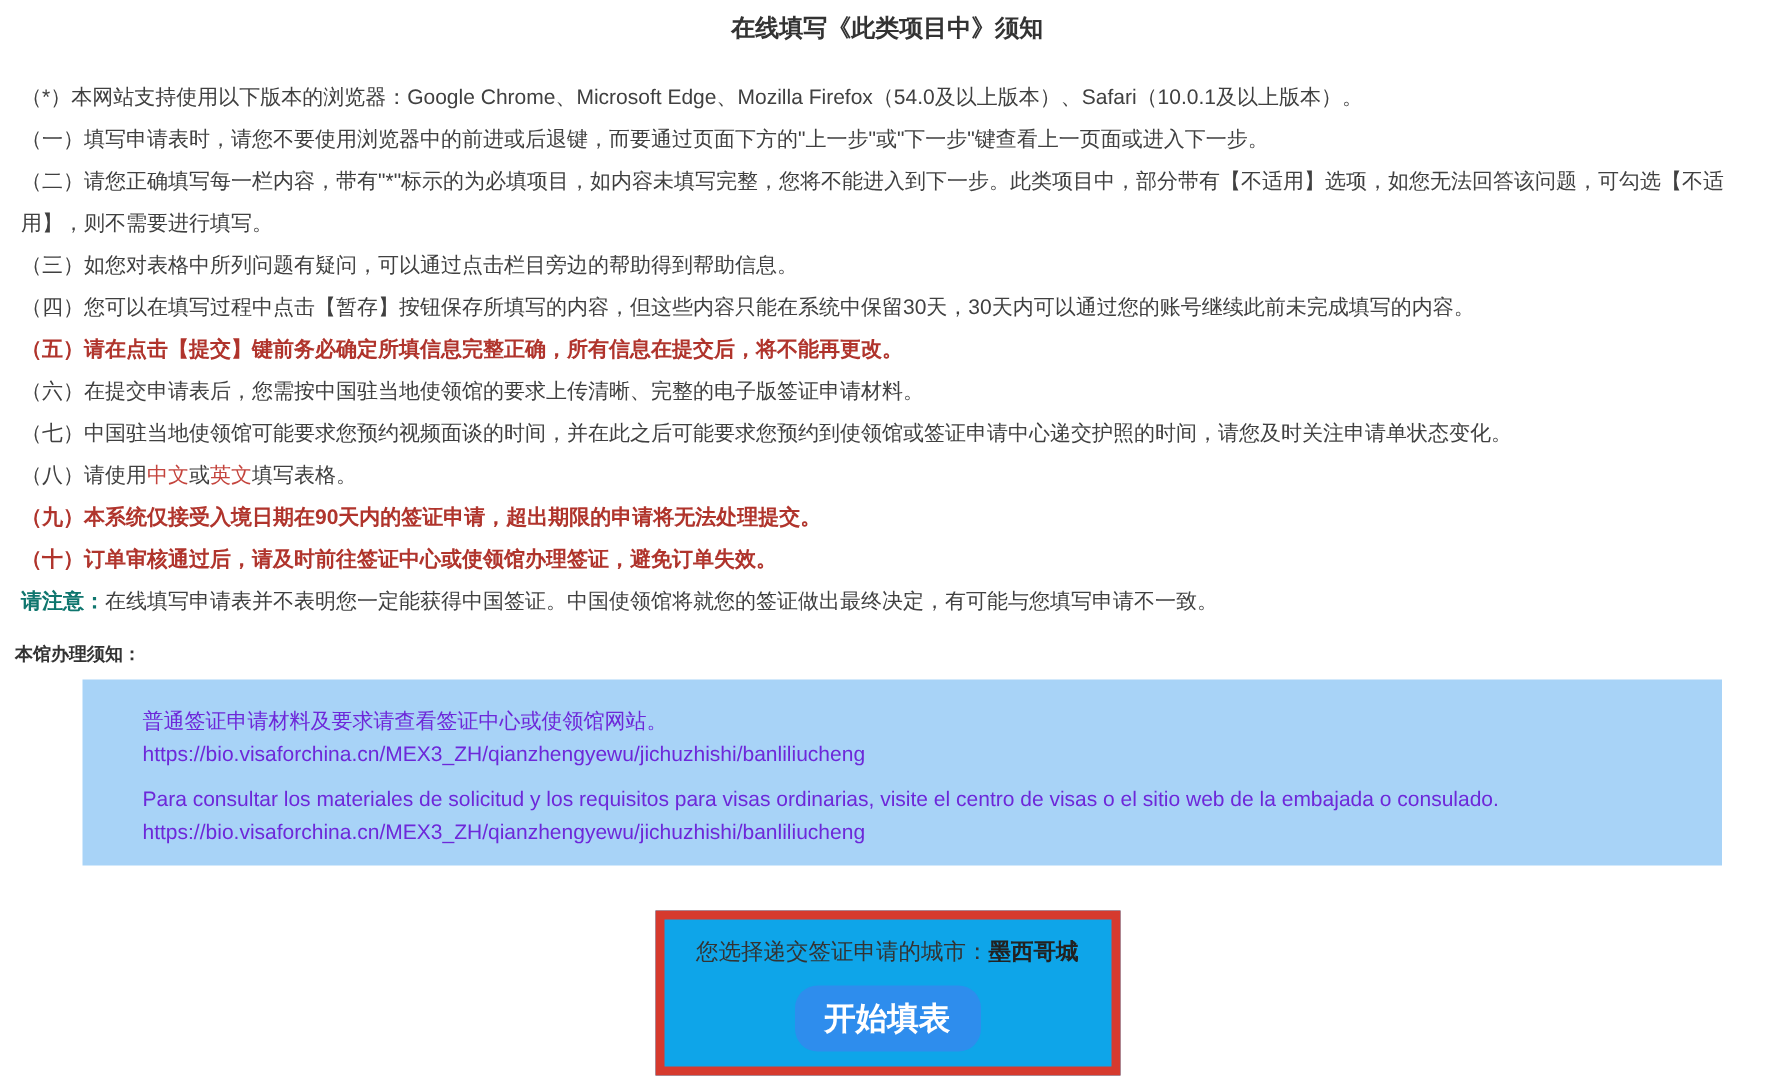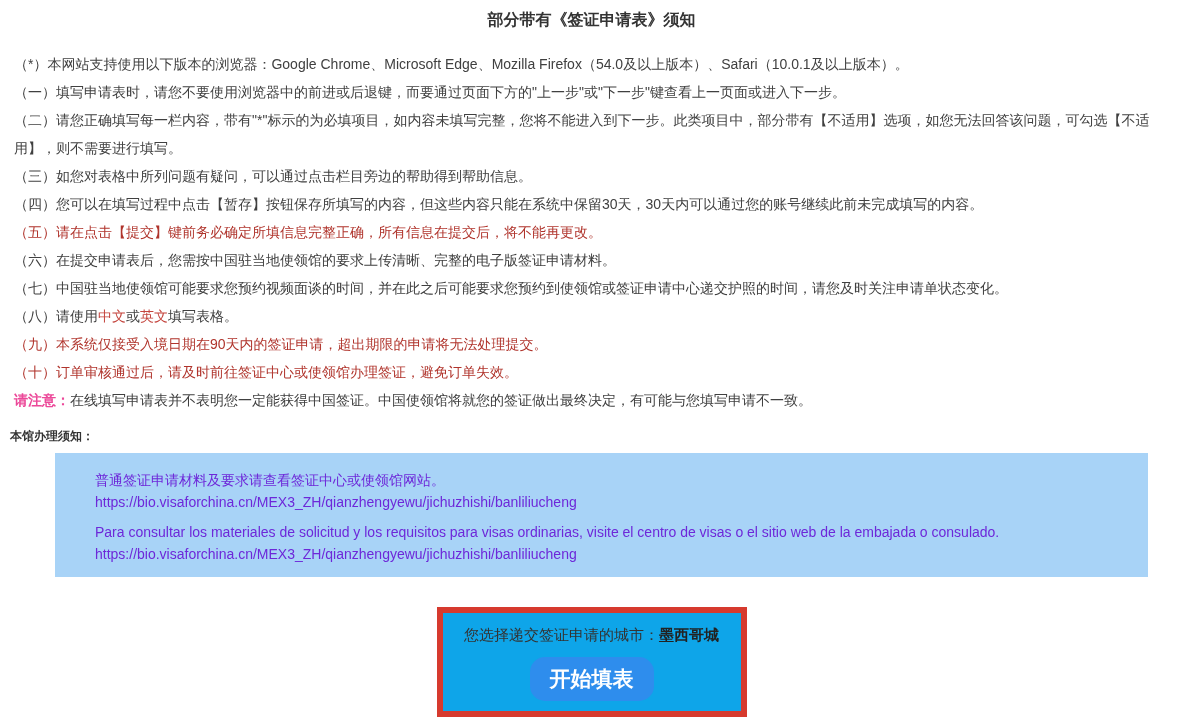--- a/index.html
+++ b/index.html
@@ -26,31 +26,31 @@
   }
 
   .notices {
     padding: 21px 18px 0 14px;
     font-size: 14px;
     line-height: 28px;
   }
   .notices p { margin: 0; }
   .red-bold {
     color: var(--red-bold, #b0342c);
-    font-weight: normal;
+    font-weight: bold;
   }
   .inline-red { color: var(--inline-red, #c4443d); }
 
   .note-line {
     margin: 0;
     padding-left: 10px;
     font-size: 14px;
     line-height: 28px;
   }
-  .note-line strong { color: #ec4899; }
+  .note-line strong { color: #0f766e; }
 
   .section-title {
     margin: 10px 0 0;
     padding-left: 10px;
     font-size: 12px;
     font-weight: bold;
     color: #333333;
     line-height: 24px;
   }
 
@@ -92,21 +92,21 @@
     border: none;
     border-radius: 15px;
     cursor: pointer;
   }
 </style>
 </head>
 <body>
 
 <div class="page">
 
-  <h1 class="title">部分带有《签证申请表》须知</h1>
+  <h1 class="title">在线填写《此类项目中》须知</h1>
 
   <div class="notices">
     <p>（*）本网站支持使用以下版本的浏览器：Google Chrome、Microsoft Edge、Mozilla Firefox（54.0及以上版本）、Safari（10.0.1及以上版本）。</p>
     <p>（一）填写申请表时，请您不要使用浏览器中的前进或后退键，而要通过页面下方的"上一步"或"下一步"键查看上一页面或进入下一步。</p>
     <p>（二）请您正确填写每一栏内容，带有"*"标示的为必填项目，如内容未填写完整，您将不能进入到下一步。此类项目中，部分带有【不适用】选项，如您无法回答该问题，可勾选【不适用】，则不需要进行填写。</p>
     <p>（三）如您对表格中所列问题有疑问，可以通过点击栏目旁边的帮助得到帮助信息。</p>
     <p>（四）您可以在填写过程中点击【暂存】按钮保存所填写的内容，但这些内容只能在系统中保留30天，30天内可以通过您的账号继续此前未完成填写的内容。</p>
     <p class="red-bold">（五）请在点击【提交】键前务必确定所填信息完整正确，所有信息在提交后，将不能再更改。</p>
     <p>（六）在提交申请表后，您需按中国驻当地使领馆的要求上传清晰、完整的电子版签证申请材料。</p>
     <p>（七）中国驻当地使领馆可能要求您预约视频面谈的时间，并在此之后可能要求您预约到使领馆或签证申请中心递交护照的时间，请您及时关注申请单状态变化。</p>

